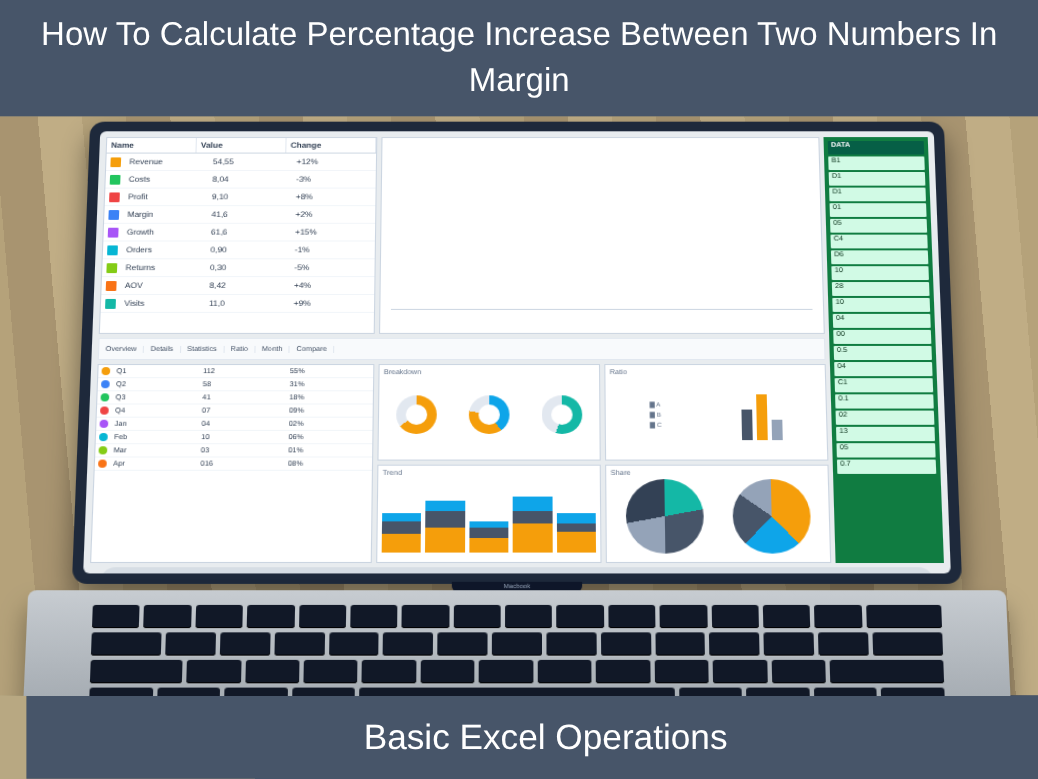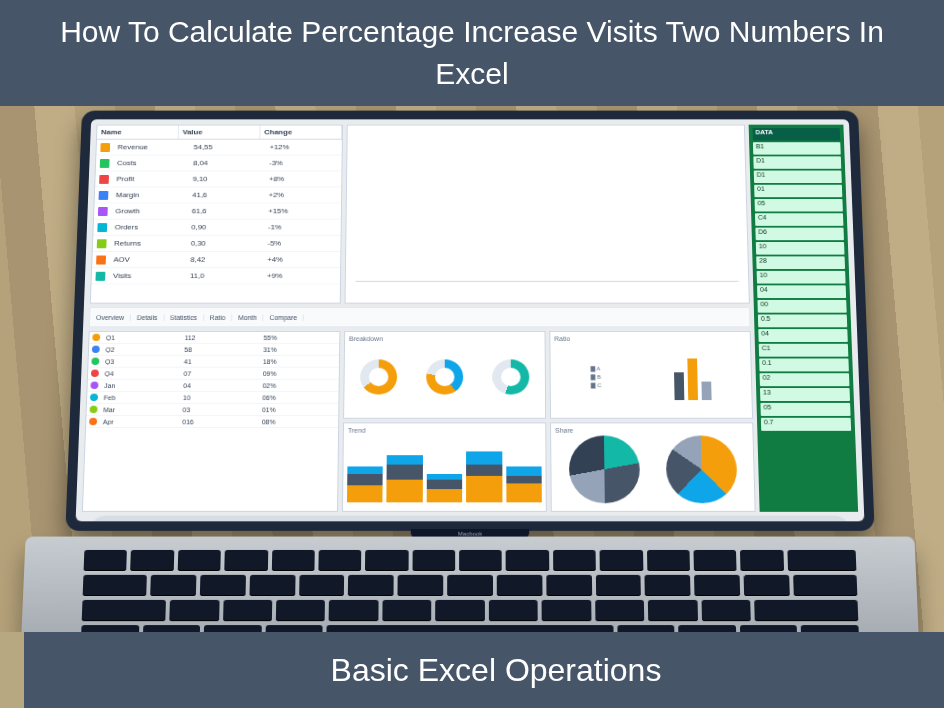--- a/index.html
+++ b/index.html
@@ -164,21 +164,21 @@
     padding: 14px 60px 10px;
   }
   .keys { display:flex; flex-direction:column; gap:4px; }
   .keyrow { display:flex; gap:4px; }
   .key { height: 22px; background:#111827; border-radius: 3px; box-shadow: inset 0 -1px 0 #000, 0 1px 0 rgba(255,255,255,0.12); }
 </style>
 </head>
 <body>
 
 <div class="banner banner-top">
-  <span>How To Calculate Percentage Increase Visits Two Numbers In Excel</span>
+  <span>How To Calculate Percentage Increase Between Two Numbers In Margin</span>
 </div>
 
 <div class="scene">
   <div class="laptop">
     <div class="screen-frame">
       <div class="screen">
 
         <div class="list-pane">
           <div class="list-header">
             <div>Name</div>

